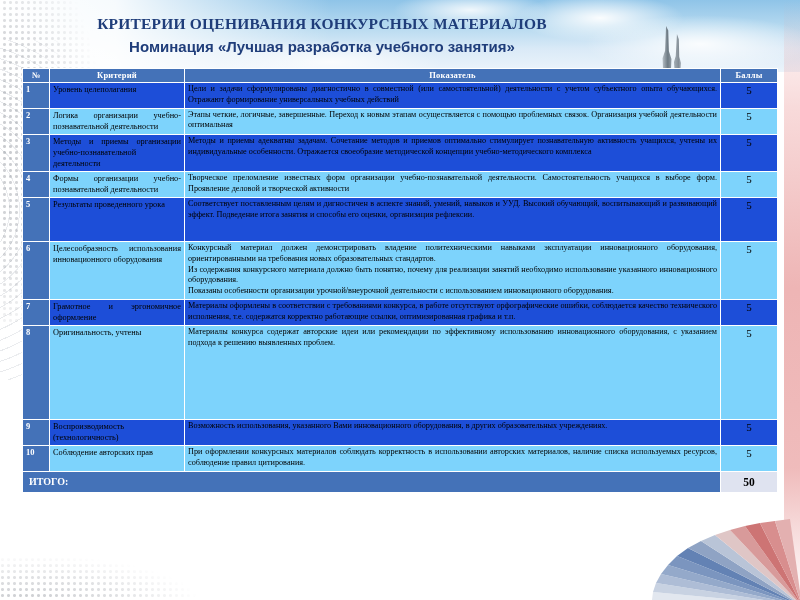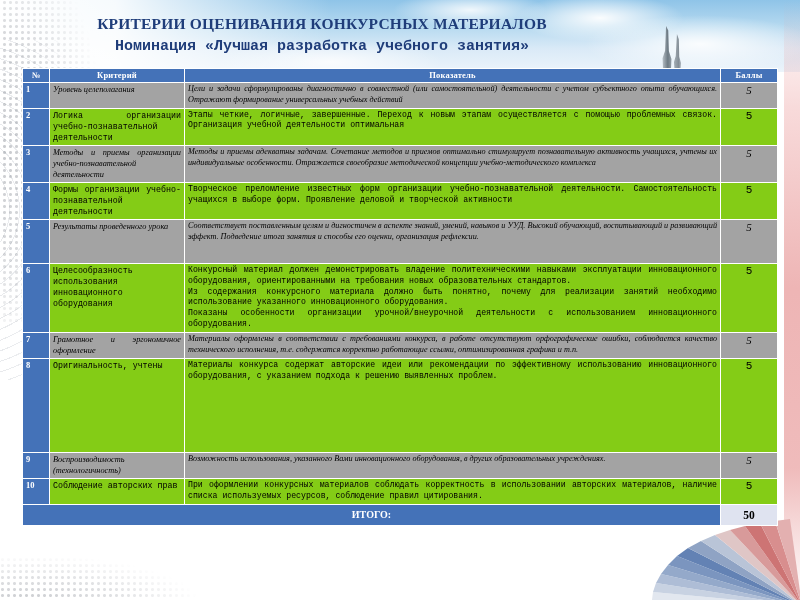--- a/index.html
+++ b/index.html
@@ -116,21 +116,21 @@
   }
   .title-main {
     font-family: "Liberation Serif", serif;
     font-size: 15.5px;
     font-weight: bold;
     color: #1f3d7a;
     letter-spacing: 0.2px;
     line-height: 1.25;
   }
   .title-sub {
-    font-family: Liberation Mono, monospace;
+    font-family: Liberation Sans, sans-serif;
     font-size: 15px;
     font-weight: bold;
     color: #1f3d7a;
     line-height: 1.35;
     margin-top: 4px;
   }
 
   
   .table-wrap {
     position: absolute;
@@ -191,30 +191,30 @@
     margin-top: 34px;
   }
   td.sc {
     width: 50px;
     font-size: 11px;
     text-align: center;
     color: #000000;
     padding-top: 2px;
   }
 
-  tr.band-a td.crit, tr.band-a td.ind, tr.band-a td.sc { background: #a3a3a3; font-style: italic; }
-  tr.band-b td.crit, tr.band-b td.ind, tr.band-b td.sc { background: #84cc16; font-family: Liberation Mono, monospace; }
+  tr.band-a td.crit, tr.band-a td.ind, tr.band-a td.sc { background: #1d4ed8; }
+  tr.band-b td.crit, tr.band-b td.ind, tr.band-b td.sc { background: #7dd3fc; }
   td.crit.vpad { }
 
   tfoot td.total-label {
     background: #4472b8;
     color: #ffffff;
     font-weight: bold;
     font-size: 10px;
-    text-align: center;
+    text-align: left;
     padding: 4px 6px 5px 6px;
     border-color: #ffffff;
   }
   tfoot td.total-value {
     background: #dfe3f0;
     color: #000000;
     font-weight: bold;
     font-size: 11.5px;
     text-align: center;
     padding: 4px 0 4px 0;

